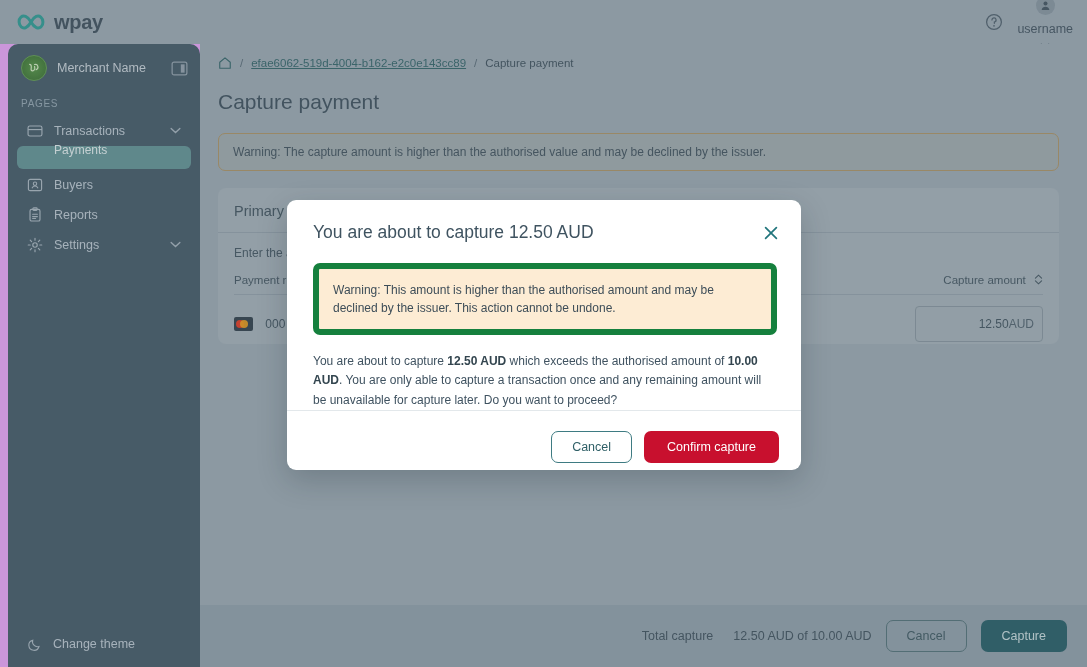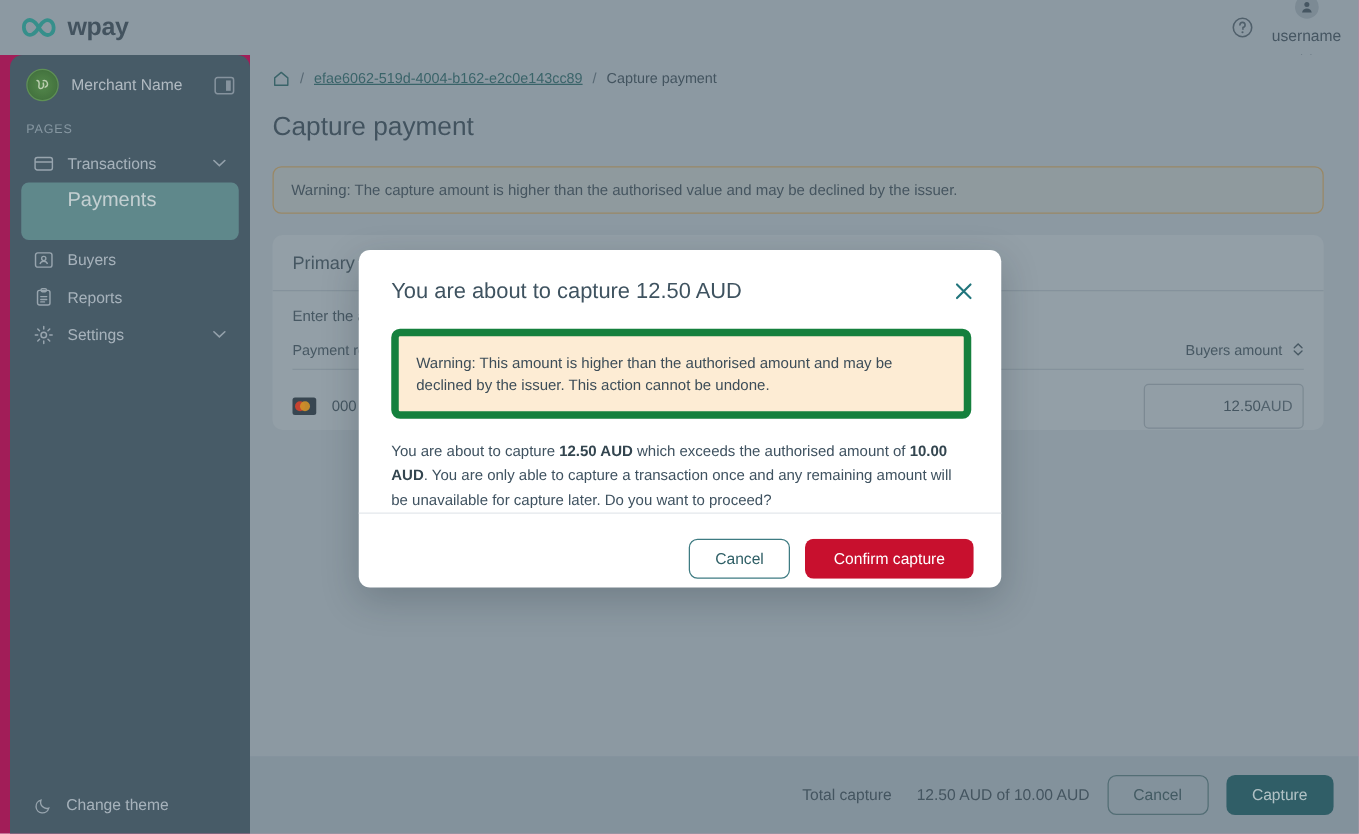--- a/index.html
+++ b/index.html
@@ -2,21 +2,21 @@
 <html><head>
 <meta charset="utf-8">
 <style>
   * { box-sizing: border-box; margin: 0; padding: 0; }
   html, body {
     width: 1087px; height: 667px;
     font-family: "Liberation Sans", sans-serif;
     background: #ffffff;
     overflow: hidden;
   }
-  #app { position: relative; width: 1087px; height: 667px; background:#be185d; }
+  #app { position: relative; width: 1087px; height: 667px; background:#f0abfc; }
 
   
   .topbar {
     position: absolute; top: 0; left: 0; width: 1087px; height: 44px;
     background: #a3afb8;
     display: flex; align-items: center; justify-content: space-between;
     padding: 0 14px 0 16px;
   }
   .brand { display: flex; align-items: center; gap: 8px; }
   .brand-mark { width: 30px; height: 20px; }
@@ -57,22 +57,22 @@
   .nav-item {
     display: flex; align-items: center; gap: 11px;
     height: 29px; padding: 0 10px; border-radius: 6px;
     font-size: 12.5px; color: #c3ced6; cursor: pointer; margin-bottom: 1px;
   }
   .nav-item .nav-ico { width: 16px; height: 16px; flex: 0 0 16px; opacity: .85; }
   .nav-item .nav-label { flex: 1; }
   .nav-item .nav-chev { width: 11px; height: 7px; opacity: .8; }
   .nav-sub {
     display: flex; align-items: center;
-    height: 46px; padding: 0 10px 16px 37px; border-radius: 6px;
-    font-size: 16px; color: #cfe0e2; cursor: pointer; margin-bottom: 1px;
+    height: 23px; padding: 0 10px 16px 37px; border-radius: 6px;
+    font-size: 12px; color: #cfe0e2; cursor: pointer; margin-bottom: 1px;
   }
   .nav-sub.active { background: #6c9a9c; color: #e6f1f1; }
   .theme-row {
     position: absolute; bottom: 9px; left: 9px; right: 9px;
     display: flex; align-items: center; gap: 11px;
     height: 28px; padding: 0 10px; font-size: 12.5px; color: #c3ced6; cursor: pointer;
   }
   .theme-row .nav-ico { width: 15px; height: 15px; opacity: .85; }
 
   
@@ -325,21 +325,21 @@
             <th>
               <span>Payment reference</span>
             </th>
             <th class="r">
               <span>Available amount</span>
               <svg class="sortico" viewBox="0 0 9 11">
                 <path d="M1.4 4.2 4.5 1.2 7.6 4.2M1.4 6.8 4.5 9.8 7.6 6.8" fill="none" stroke="#4f606b" stroke-width="1.1" stroke-linecap="round"></path>
               </svg>
             </th>
             <th class="r">
-              <span>Buyers amount</span>
+              <span>Capture amount</span>
               <svg class="sortico" viewBox="0 0 9 11">
                 <path d="M1.4 4.2 4.5 1.2 7.6 4.2M1.4 6.8 4.5 9.8 7.6 6.8" fill="none" stroke="#4f606b" stroke-width="1.1" stroke-linecap="round"></path>
               </svg>
             </th>
           </tr>
         </thead>
         <tbody>
           <tr>
             <td>
               <span class="cardbrand"></span>

